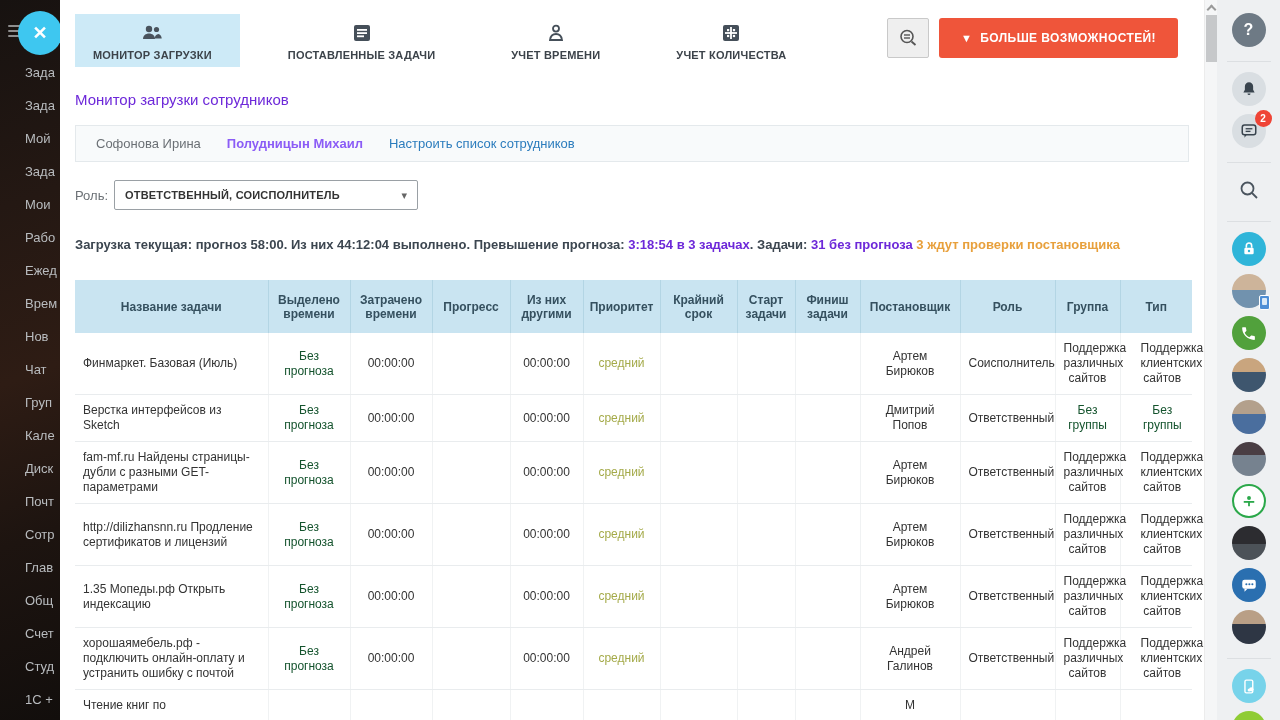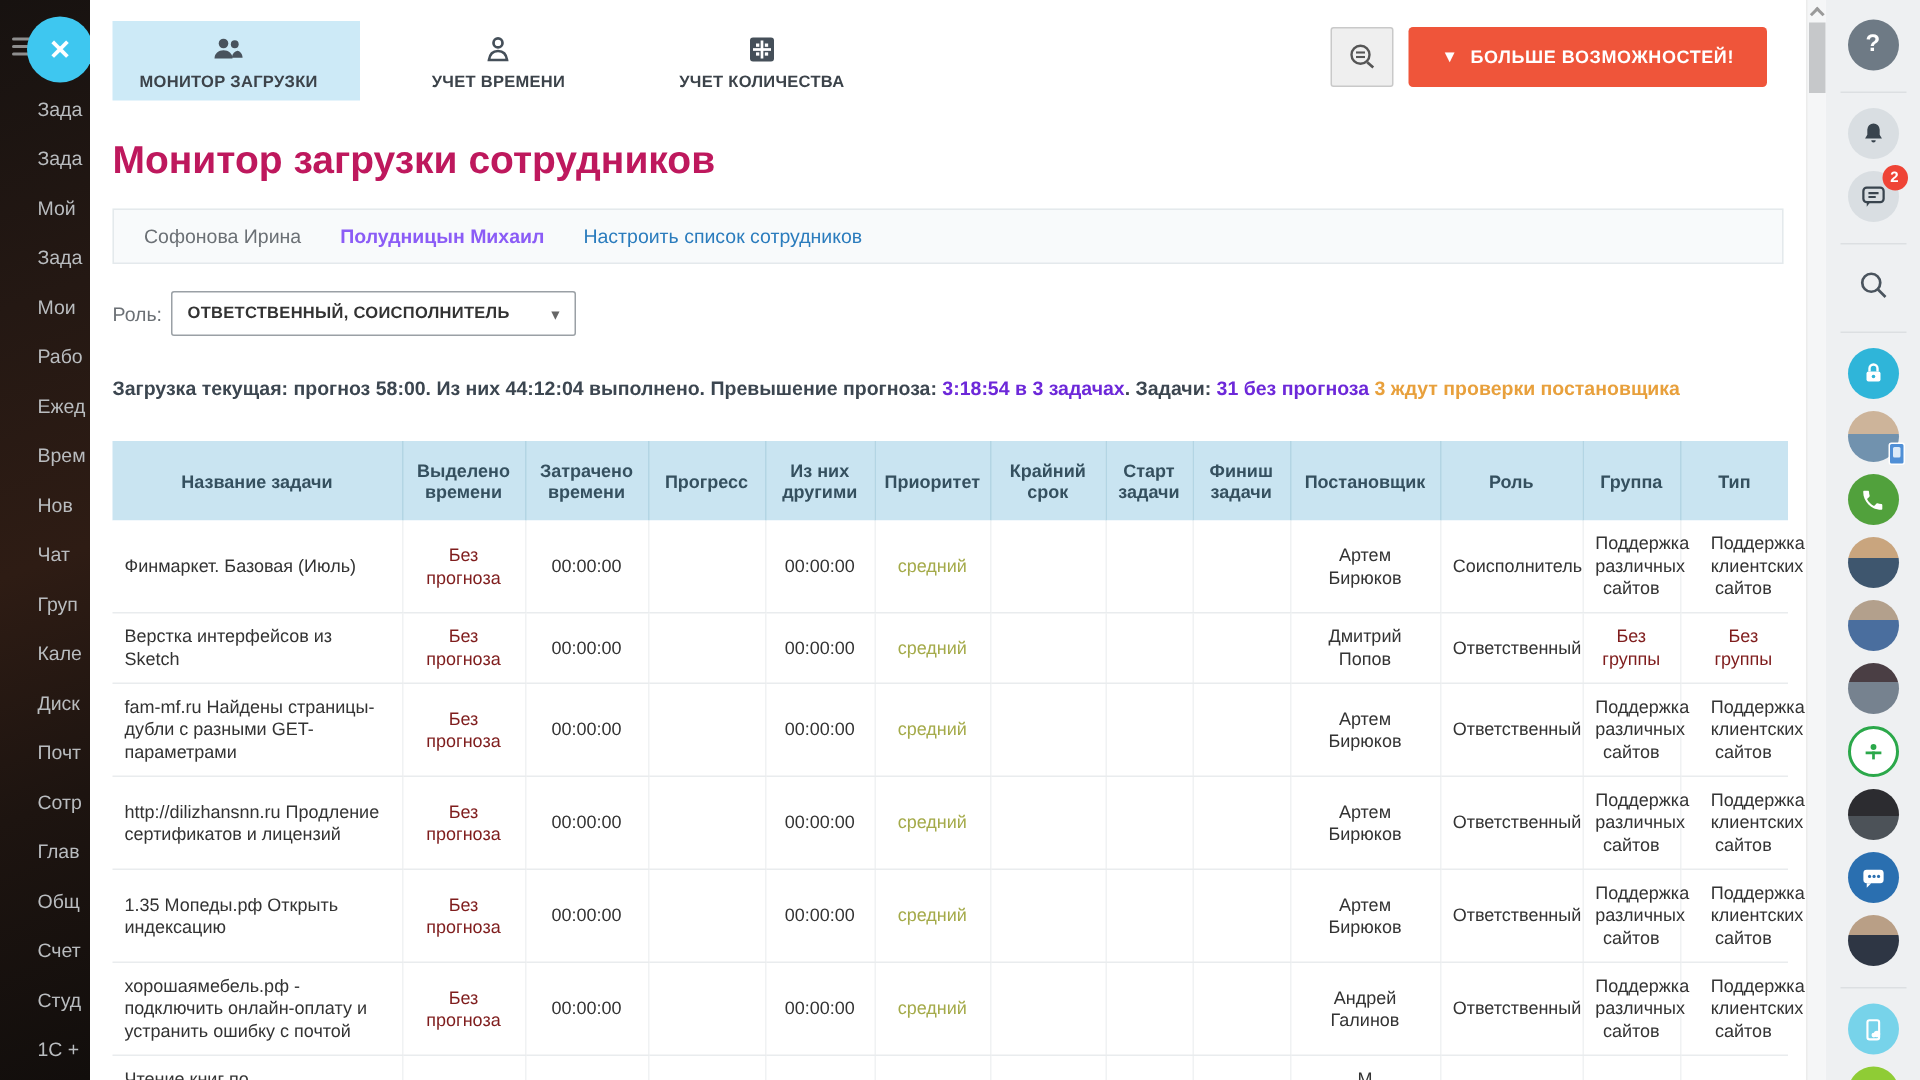--- a/index.html
+++ b/index.html
@@ -27,49 +27,49 @@
   .nav-tab .tlabel { font-size:11px; font-weight:bold; color:#3c434a; letter-spacing:.2px; white-space:nowrap; }
 
   .top-right { position:absolute; top:18px; right:26px; display:flex; align-items:center; gap:10px; }
   .zoom-btn { width:42px; height:40px; background:#efefef; border:1px solid #c9c9c9; border-radius:2px;
     display:flex; align-items:center; justify-content:center; cursor:pointer; }
   .more-btn { height:40px; background:#ef553a; color:#fff; border:none; border-radius:3px; padding:0 22px;
     font-family:"Liberation Sans",sans-serif; font-size:12px; font-weight:bold; letter-spacing:.4px; cursor:pointer;
     display:flex; align-items:center; gap:8px; }
   .more-btn .chev { font-size:11px; }
 
-  .page-title { margin-top:24px; font-size:26px; color:#be185d; font-weight:bold; }
+  .page-title { margin-top:24px; font-size:15px; color:#6d28d9; font-weight:normal; }
 
   .emp-strip { margin-top:17px; height:37px; background:#f8fafb; border:1px solid #e4e9ec;
     display:flex; align-items:center; padding:0 20px; gap:26px; font-size:13px; }
   .emp-tab { color:#6b7075; cursor:pointer; white-space:nowrap; }
   .emp-tab.active { color:#8b5cf6; font-weight:bold; }
   .emp-link { color:#2b7cbd; cursor:pointer; white-space:nowrap; }
 
   .role-row { margin-top:18px; display:flex; align-items:center; gap:6px; }
   .role-label { font-size:13px; color:#6b7075; }
-  .role-select { width:270px; height:30px; border:1px solid #9aa0a5; border-radius:2px; background:#fff;
+  .role-select { width:304px; height:30px; border:1px solid #9aa0a5; border-radius:2px; background:#fff;
     display:flex; align-items:center; justify-content:space-between; padding:0 10px; cursor:pointer; }
   .role-value { font-size:11px; font-weight:bold; color:#333; text-transform:uppercase; letter-spacing:.2px; }
   .role-chev { color:#666; font-size:11px; }
 
   .summary { margin-top:26px; font-size:13px; font-weight:bold; line-height:17px; }
   .seg-dark { color:#3c4650; }
   .seg-red { color:#6d28d9; }
   .seg-orange { color:#e8a03c; }
 
   table.grid { margin-top:27px; border-collapse:collapse; table-layout:fixed; width:1115px; font-size:12px; }
   .grid thead th { background:#c9e4f1; color:#35505f; font-size:12px; font-weight:bold; text-align:center;
     height:53px; padding:4px 6px; border-right:1px solid #b3d5e4; line-height:14px; }
   .grid thead th:last-child { border-right:none; }
   .grid td { border-bottom:1px solid #e9ecee; border-right:1px solid #f0f2f3; padding:8px 8px; vertical-align:middle;
     color:#333; line-height:15px; background:#fff; }
   .grid td:last-child { border-right:none;padding-left:20px; }
   .grid td.c { text-align:center; }
-  .grid td.red { color:#7f1d1d; }
+  .grid td.red { color:#14532d; }
   .grid td.olive { color:#a4aa49; }
   .grid tr.partial td { border-bottom:none; }
 
   
   .w0{width:193px}.w1{width:82px}.w2{width:82px}.w3{width:78px}.w4{width:73px}.w5{width:77px}
   .w6{width:77px}.w7{width:58px}.w8{width:65px}.w9{width:100px}.w10{width:95px}.w11{width:65px}.w12{width:72px}
 
   
   .scrollbar { width:13px; flex:0 0 13px; background:#f5f6f7; border-left:1px solid #ececec; position:relative; }
   .sb-up { position:absolute; top:4px; left:3px; width:7px; height:7px; cursor:pointer; }
@@ -149,20 +149,31 @@
         <div class="nav-tab active">
           <div class="ticon">
             <svg width="22" height="16" viewBox="0 0 22 16">
                 <circle cx="8" cy="4" r="3.2" fill="#49535d"></circle>
                 <path d="M2 14c0-3.3 2.7-5.5 6-5.5s6 2.2 6 5.5z" fill="#49535d"></path>
                 <circle cx="15.5" cy="4.5" r="2.6" fill="#49535d"></circle>
                 <path d="M13.5 13.5c.4-2.8 2-4.3 3.8-4.6 1.9.4 3.4 2.3 3.4 4.6z" fill="#49535d"></path>
               </svg>
           </div>
           <div class="tlabel">МОНИТОР ЗАГРУЗКИ</div>
+        </div>
+        <div class="nav-tab">
+          <div class="ticon">
+            <svg width="18" height="18" viewBox="0 0 18 18">
+                <rect x="1" y="1" width="16" height="16" rx="2" fill="#454f59"></rect>
+                <rect x="4" y="5" width="10" height="1.8" fill="#fff"></rect>
+                <rect x="4" y="8.2" width="10" height="1.8" fill="#fff"></rect>
+                <rect x="4" y="11.4" width="7" height="1.8" fill="#fff"></rect>
+              </svg>
+          </div>
+          <div class="tlabel">ПОСТАВЛЕННЫЕ ЗАДАЧИ</div>
         </div>
         <div class="nav-tab">
           <div class="ticon">
             <svg width="16" height="18" viewBox="0 0 16 18">
                 <circle cx="8" cy="4.6" r="3" fill="none" stroke="#454f59" stroke-width="1.8"></circle>
                 <path d="M2 16c.5-4 2.8-6 6-6s5.5 2 6 6z" fill="none" stroke="#454f59" stroke-width="1.8"></path>
               </svg>
           </div>
           <div class="tlabel">УЧЕТ ВРЕМЕНИ</div>
         </div>

